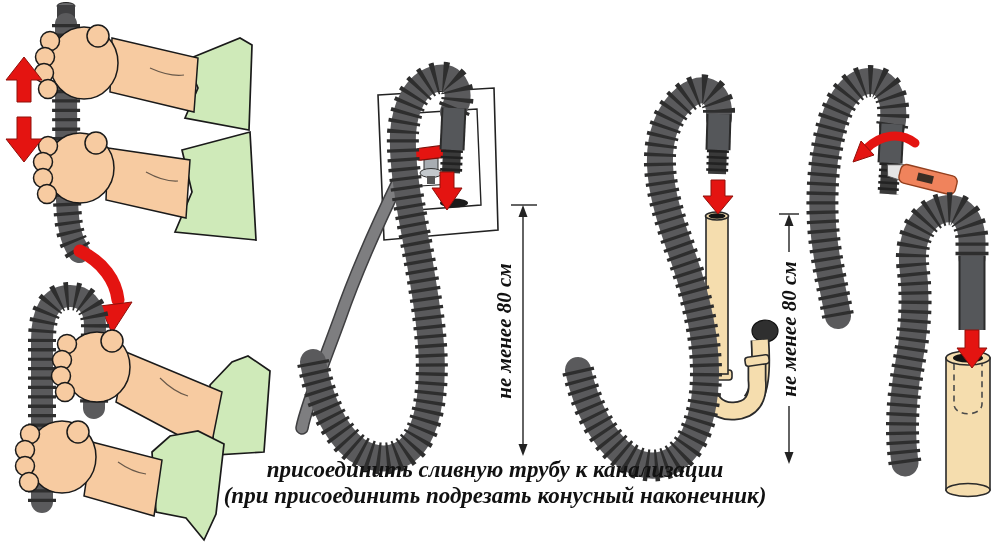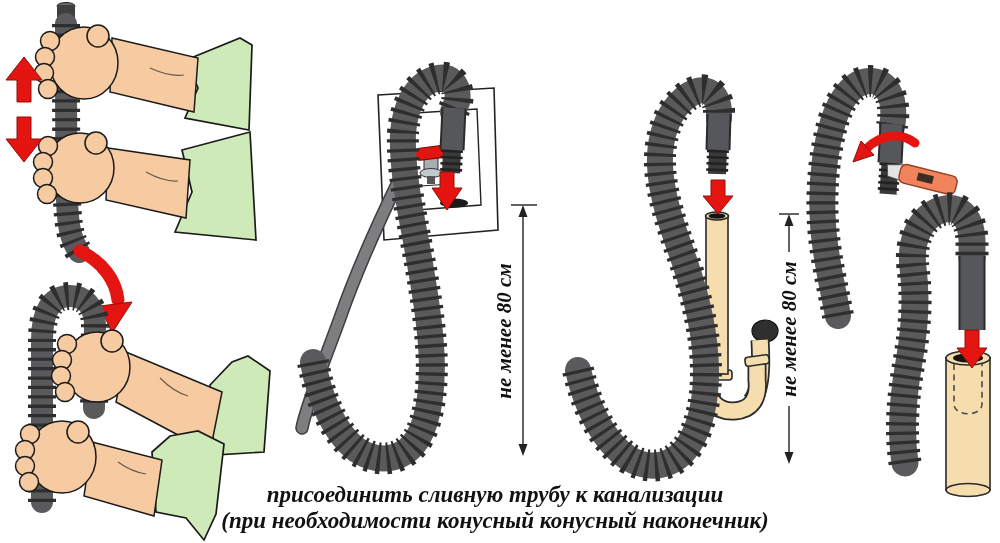--- a/index.html
+++ b/index.html
@@ -13,21 +13,21 @@
   .fi{fill:none;stroke:var(--fitting);stroke-linecap:butt;}
   .to{fill:none;stroke:#3a3a3a;stroke-linecap:butt;}
   .tr{fill:none;stroke:#222;stroke-linecap:butt;stroke-dasharray:2.6 3.6;}
   .sk{fill:var(--skin);stroke:var(--outline);stroke-width:1.5;}
   .sl{fill:var(--sleeve);stroke:var(--outline);stroke-width:1.7;}
   .red{fill:var(--red);stroke:#8f100b;stroke-width:1;}
   .beige{fill:var(--pipe-beige);stroke:#2a2a2a;stroke-width:1.6;}
   .ml{stroke:#222;stroke-width:1.4;fill:none;}
   .mh{fill:#222;}
   .crease{fill:none;stroke:var(--outline);stroke-width:1.1;opacity:.65;}
-  .caption{position:absolute;left:0;width:990px;top:482px;text-align:center;
+  .caption{position:absolute;left:0;width:990px;top:457px;text-align:center;
            font-style:italic;font-weight:bold;font-size:23px;line-height:26px;color:#111;}
   .measure-label{position:absolute;white-space:nowrap;font-style:italic;font-weight:bold;
            font-size:21px;color:#111;transform:translate(-50%,-50%) rotate(-90deg);}
 </style>
 </head>
 <body>
 
 <div id="stage">
 
 <svg width="1000" height="543" viewBox="0 0 1000 543">
@@ -183,16 +183,16 @@
     <polygon class="red" points="965,330 979,330 979,348 987,348 972,368 957,348 965,348"></polygon>
   </g>
 
 </svg>
 
 <div class="measure-label" style="left:504px;top:331px;">не менее 80 см</div>
 <div class="measure-label" style="left:789px;top:329px;">не менее 80 см</div>
 
 <div class="caption">
   <div>присоединить сливную трубу к канализации</div>
-  <div>(при необходимости конусный конусный наконечник)</div>
+  <div>(при присоединить подрезать конусный наконечник)</div>
 </div>
 
 </div>
 
 </body></html>

